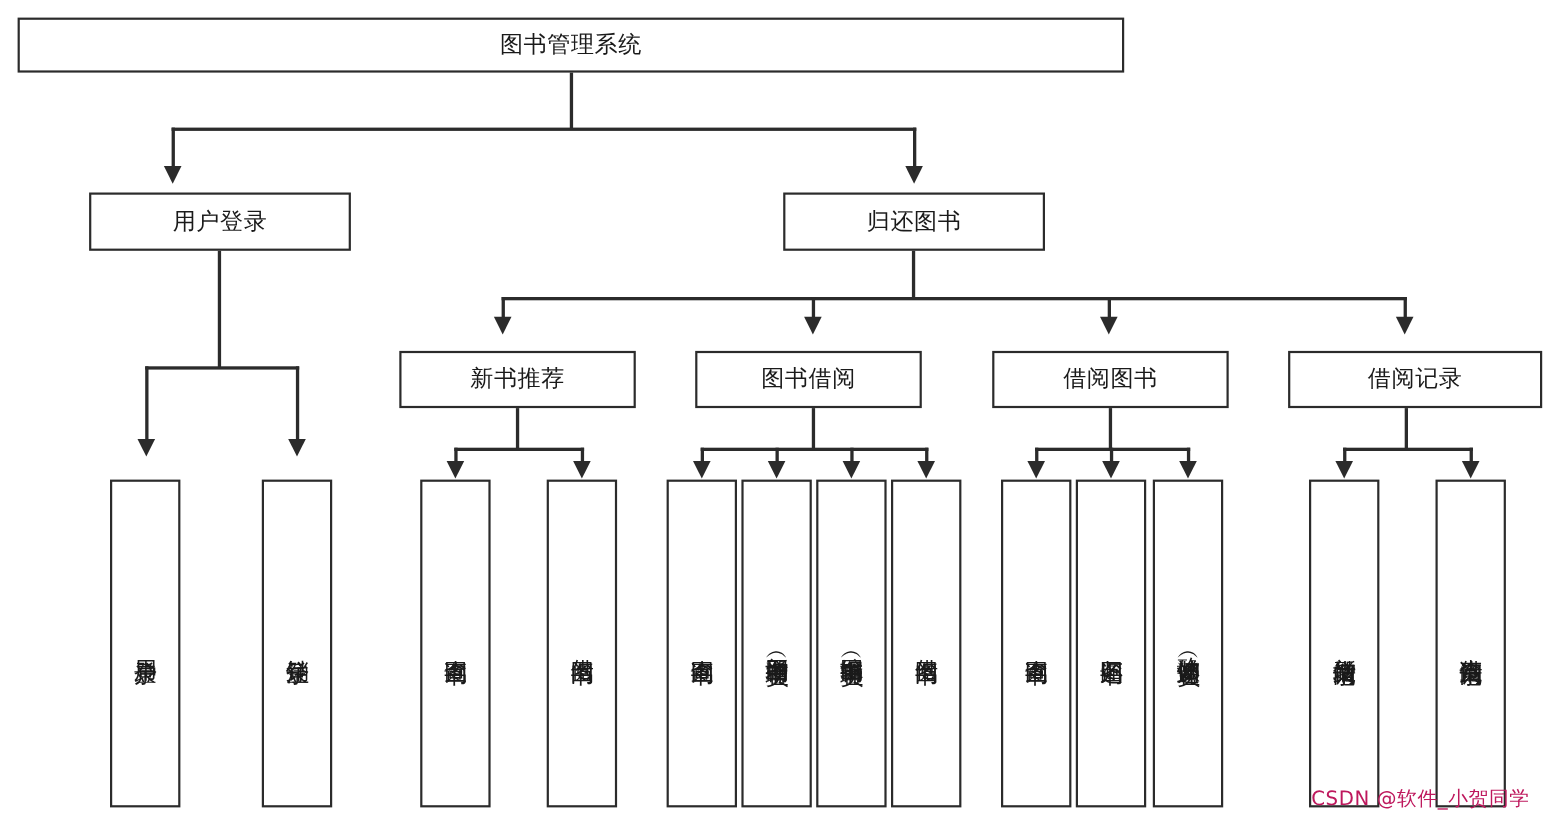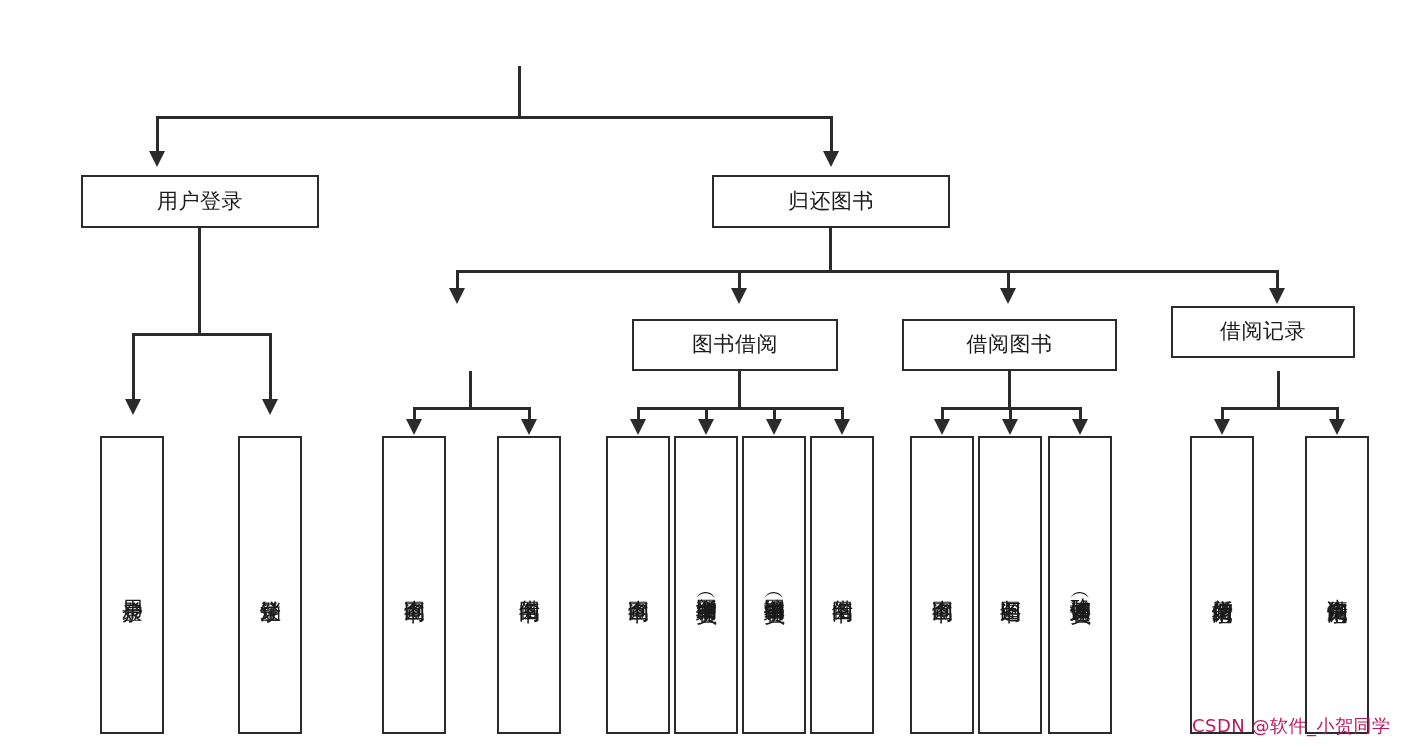--- a/index.html
+++ b/index.html
@@ -68,20 +68,23 @@
     letter-spacing: 0.5px;
     white-space: nowrap;
     font-family: "DejaVu Sans", "Liberation Sans", sans-serif;
   }
 </style>
 </head>
 <body>
 
 <div id="canvas">
 
+  <div class="node horizontal" style="left:16px; top:16px; width:1006px; height:50px;">
+    <span>图书管理系统</span>
+  </div>
 
   <div class="edge v" style="left:518px; top:66px; width:3px; height:52px;"></div>
 
   <div class="edge h" style="left:156px; top:116px; width:677px; height:3px;"></div>
 
   <div class="edge v" style="left:156px; top:116px; width:3px; height:37px;"></div>
   <div class="arrow" style="left:149px; top:151px;"></div>
 
   <div class="edge v" style="left:830px; top:116px; width:3px; height:37px;"></div>
   <div class="arrow" style="left:823px; top:151px;"></div>
@@ -104,27 +107,30 @@
   <div class="edge h" style="left:456px; top:270px; width:823px; height:3px;"></div>
   <div class="edge v" style="left:456px; top:270px; width:3px; height:20px;"></div>
   <div class="arrow" style="left:449px; top:288px;"></div>
   <div class="edge v" style="left:738px; top:270px; width:3px; height:20px;"></div>
   <div class="arrow" style="left:731px; top:288px;"></div>
   <div class="edge v" style="left:1007px; top:270px; width:3px; height:20px;"></div>
   <div class="arrow" style="left:1000px; top:288px;"></div>
   <div class="edge v" style="left:1276px; top:270px; width:3px; height:20px;"></div>
   <div class="arrow" style="left:1269px; top:288px;"></div>
 
+  <div class="node horizontal" style="left:363px; top:319px; width:215px; height:52px;">
+    <span>新书推荐</span>
+  </div>
   <div class="node horizontal" style="left:632px; top:319px; width:206px; height:52px;">
     <span>图书借阅</span>
   </div>
   <div class="node horizontal" style="left:902px; top:319px; width:215px; height:52px;">
     <span>借阅图书</span>
   </div>
-  <div class="node horizontal" style="left:1171px; top:306px; width:184px; height:52px;">
+  <div class="node horizontal" style="left:1171px; top:319px; width:231px; height:52px;">
     <span>借阅记录</span>
   </div>
 
   <div class="edge v" style="left:469px; top:371px; width:3px; height:38px;"></div>
   <div class="edge h" style="left:413px; top:407px; width:118px; height:3px;"></div>
   <div class="edge v" style="left:413px; top:407px; width:3px; height:14px;"></div>
   <div class="arrow" style="left:406px; top:419px;"></div>
   <div class="edge v" style="left:528px; top:407px; width:3px; height:14px;"></div>
   <div class="arrow" style="left:521px; top:419px;"></div>
 

